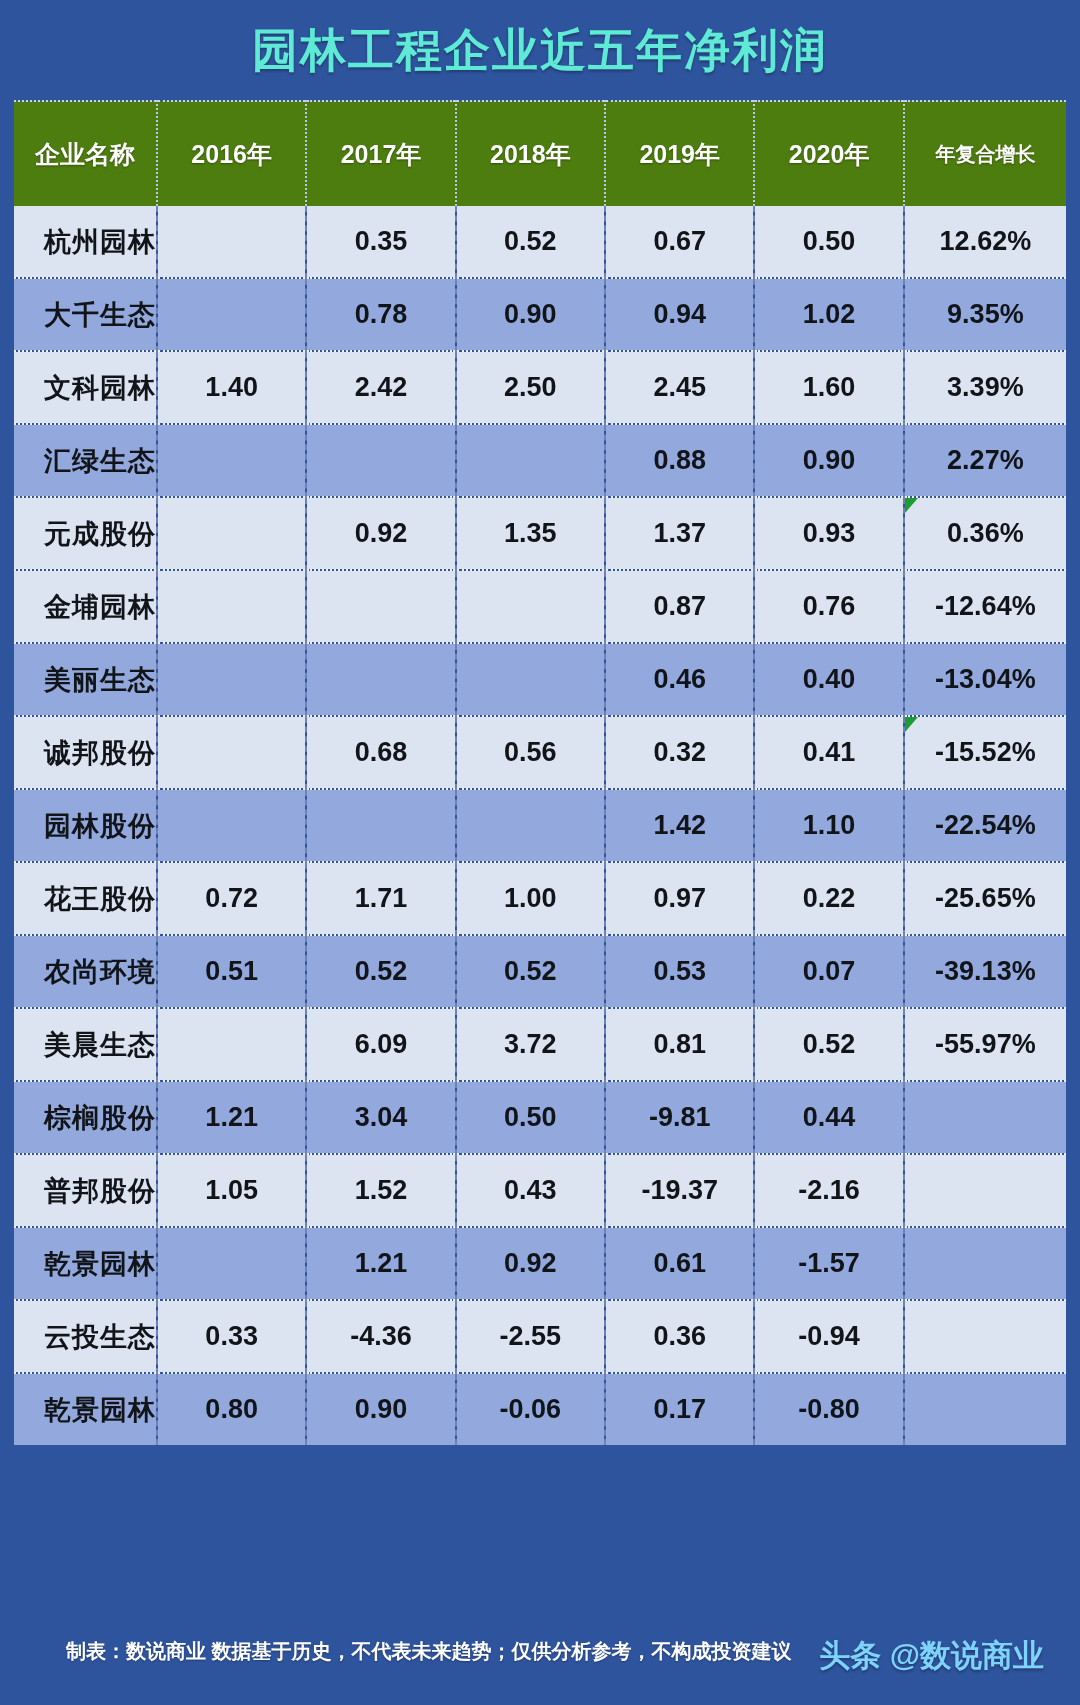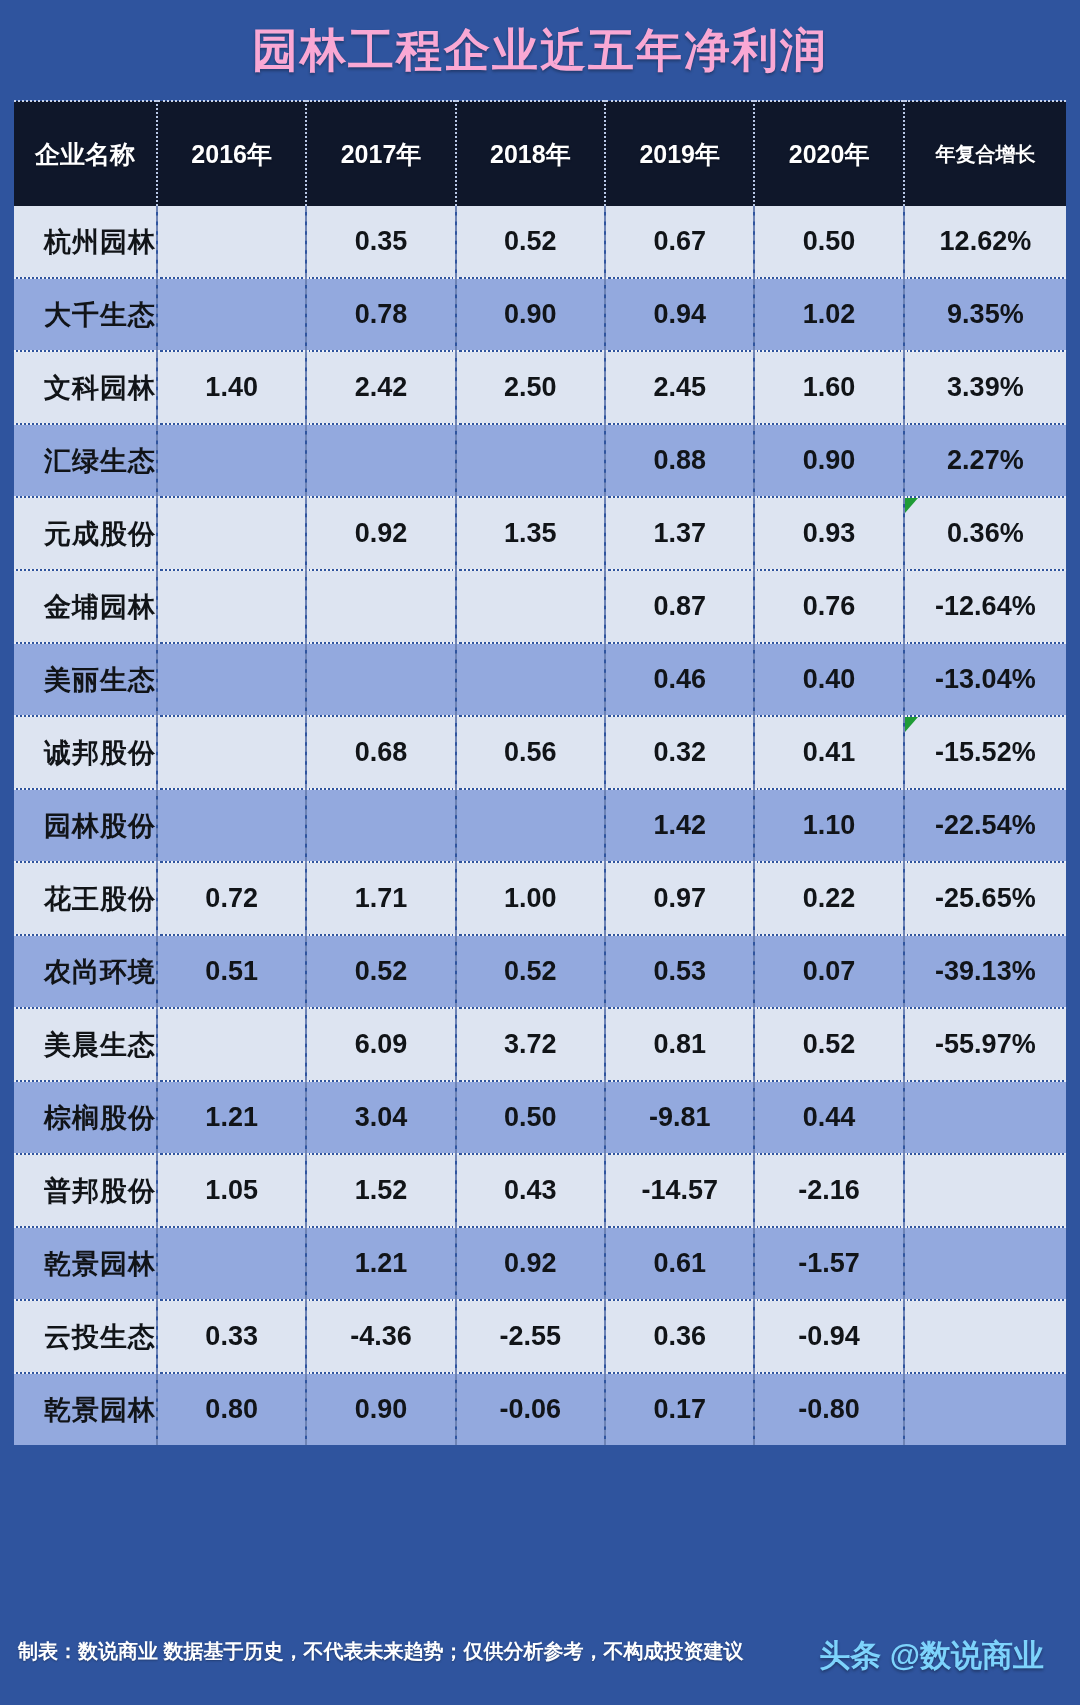--- a/index.html
+++ b/index.html
@@ -28,21 +28,21 @@
   
   .title-band {
     height: 100px;
     flex: 0 0 100px;
     background: #2f549e;
     display: flex;
     align-items: center;
     justify-content: center;
   }
   .title-text {
-    color: #f9a8d4;
+    color: #5eead4;
     font-size: 46px;
     font-weight: bold;
     letter-spacing: 2px;
     line-height: 1;
     text-shadow: 0 2px 3px rgba(0,0,0,0.30);
     white-space: nowrap;
   }
 
   
   .table-wrap {
@@ -55,21 +55,21 @@
     width: 100%;
     border-collapse: collapse;
     table-layout: fixed;
     border-top: 2px dotted #c8d4ec;
   }
   table.grid col.c-name   { width: 134px; }
   table.grid col.c-yr     { width: 140px; }
   table.grid col.c-cagr   { width: 152px; }
 
   thead th {
-    background: #0f172a;
+    background: #4d7c0f;
     color: #ffffff;
     font-size: 25px;
     font-weight: bold;
     height: 104px;
     padding: 0;
     text-align: center;
     vertical-align: middle;
     border-right: 2px dotted #b9c8e6;
     text-shadow: 0 1px 2px rgba(0,0,0,0.35);
     white-space: nowrap;
@@ -125,20 +125,21 @@
     align-items: center;
     box-sizing: border-box;
     padding: 0 18px;
   }
   .footer-note {
     color: #ffffff;
     font-size: 20px;
     font-weight: bold;
     white-space: nowrap;
     text-shadow: 0 1px 2px rgba(0,0,0,0.30);
+    margin-left: 48px;
   }
   .watermark {
     position: absolute;
     right: 36px;
     top: 50%;
     transform: translateY(-40%);
     color: #7dd3fc;
     font-size: 31px;
     font-weight: bold;
     white-space: nowrap;
@@ -292,21 +293,21 @@
             <td>0.50</td>
             <td>-9.81</td>
             <td>0.44</td>
             <td class="empty-cell"></td>
           </tr>
           <tr class="light">
             <td class="name-cell">普邦股份</td>
             <td>1.05</td>
             <td>1.52</td>
             <td>0.43</td>
-            <td>-14.57</td>
+            <td>-19.37</td>
             <td>-2.16</td>
             <td class="empty-cell"></td>
           </tr>
           <tr class="dark">
             <td class="name-cell">乾景园林</td>
             <td class="empty-cell"></td>
             <td>1.21</td>
             <td>0.92</td>
             <td>0.61</td>
             <td>-1.57</td>

